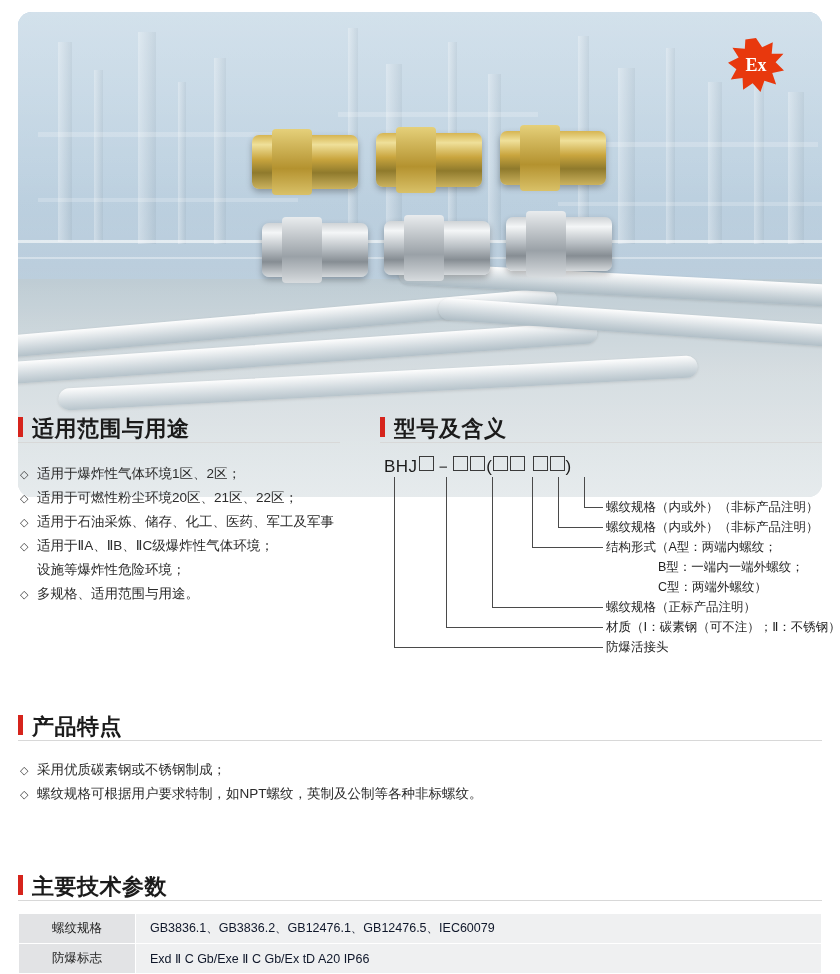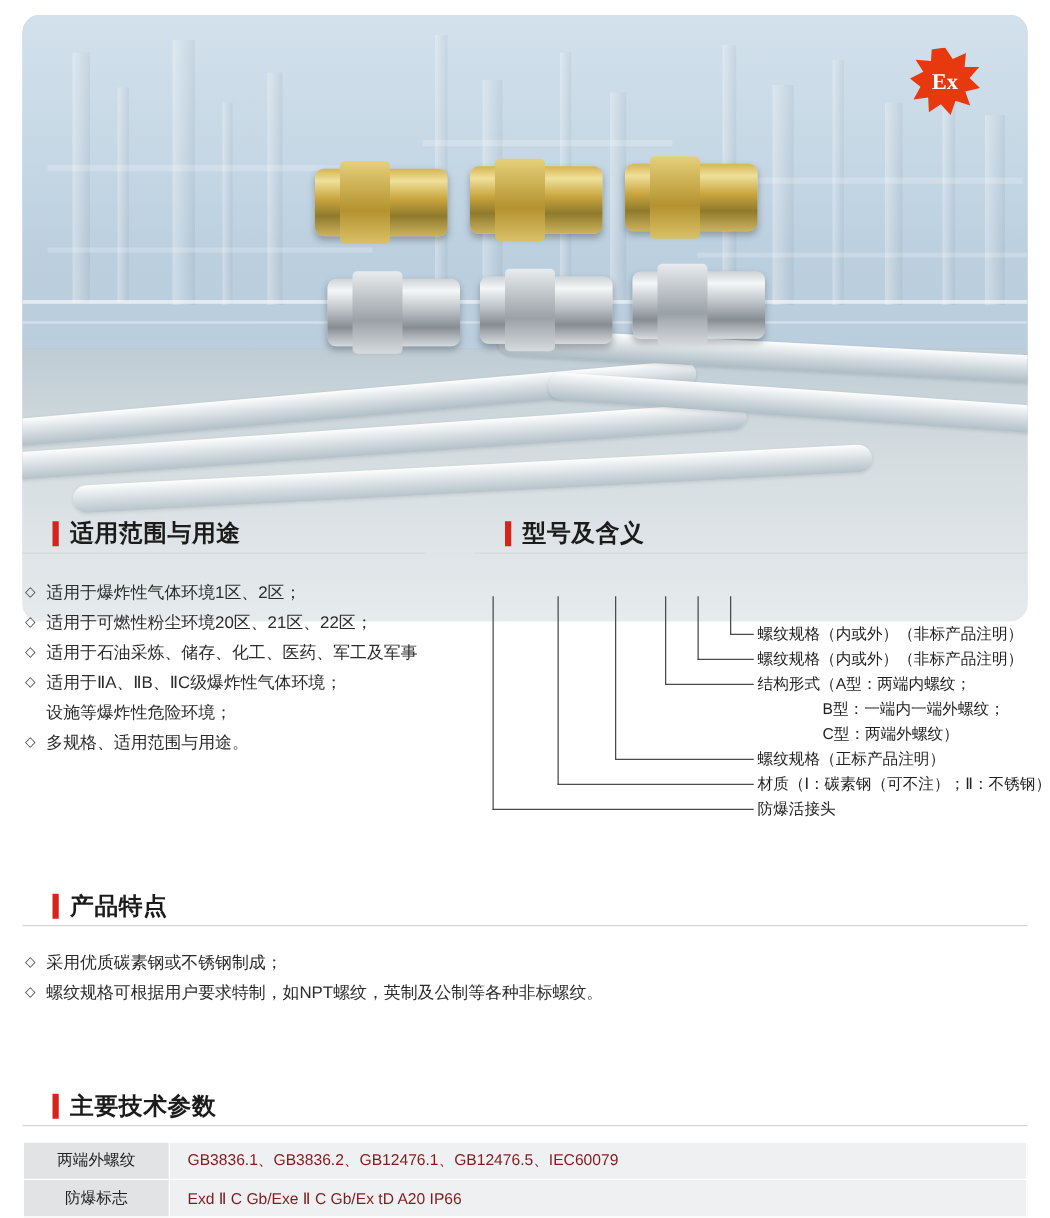--- a/index.html
+++ b/index.html
@@ -108,26 +108,25 @@
   .nut {
     position: absolute;
     border-radius: 4px;
   }
   .nut-brass { background: linear-gradient(180deg, #e5d07a, #b4922f 60%, #d9c168); }
   .nut-steel { background: linear-gradient(180deg, #e9ecee, #9aa1a7 60%, #d7dbde); }
 
   
   .sec-title {
     position: absolute;
-    font-size: 19px;
+    font-size: 22px;
     font-weight: bold;
     color: #1b1b1b;
     padding-left: 14px;
     letter-spacing: .5px;
-    margin-left: 24px;
   }
   .sec-title::before {
     content: "";
     position: absolute;
     left: 0; top: 3px;
     width: 5px; height: 20px;
     background: #d6241c;
   }
   .sec-rule {
     position: absolute;
@@ -194,21 +193,21 @@
   .spec-table td.key {
     width: 100px;
     text-align: center;
     background: #e2e3e5;
     font-weight: normal;
     color: #1f1f1f;
   }
   .spec-table td.val {
     background: #eff0f1;
     padding-left: 14px;
-    color: #7f1d1d;
+    color: #0f172a;
   }
 </style>
 </head>
 <body>
 
 <div class="hero">
   <div class="sky"></div>
   <div class="ground"></div>
 
   <div class="col" style="left:40px;  top:30px;  width:14px; height:200px;"></div>
@@ -276,20 +275,23 @@
   <div class="row">适用于ⅡA、ⅡB、ⅡC级爆炸性气体环境；</div>
   <div class="row cont">设施等爆炸性危险环境；</div>
   <div class="row">多规格、适用范围与用途。</div>
 </div>
 
 <div class="sec-title" style="left:380px; top:414px;">型号及含义</div>
 <div class="sec-rule" style="left:380px; top:442px; width:442px;"></div>
 
 <div class="model-wrap">
 
+  <div class="model-code">
+    <span>BHJ</span><span class="box"></span><span>－</span><span class="box"></span><span class="box"></span><span>(</span><span class="box"></span><span class="box"></span>&nbsp;<span class="box"></span><span class="box"></span><span>)</span>
+  </div>
 
   <div class="leader" style="left:204px; top:22px; width:18px; height:30px;"></div>
 
   <div class="leader" style="left:178px; top:22px; width:44px; height:50px;"></div>
 
   <div class="leader" style="left:152px; top:22px; width:70px; height:70px;"></div>
 
   <div class="leader" style="left:112px; top:22px; width:110px; height:130px;"></div>
 
   <div class="leader" style="left:66px;  top:22px; width:156px; height:150px;"></div>
@@ -313,21 +315,21 @@
   <div class="row">采用优质碳素钢或不锈钢制成；</div>
   <div class="row">螺纹规格可根据用户要求特制，如NPT螺纹，英制及公制等各种非标螺纹。</div>
 </div>
 
 <div class="sec-title" style="left:18px; top:872px;">主要技术参数</div>
 <div class="sec-rule" style="left:18px; top:900px; width:804px;"></div>
 
 <table class="spec-table">
   <tbody>
     <tr>
-      <td class="key">两端外螺纹</td>
+      <td class="key">螺纹规格</td>
       <td class="val">GB3836.1、GB3836.2、GB12476.1、GB12476.5、IEC60079</td>
     </tr>
     <tr>
       <td class="key">防爆标志</td>
       <td class="val">Exd Ⅱ C Gb/Exe Ⅱ C Gb/Ex tD A20 IP66</td>
     </tr>
   </tbody>
 </table>
 
 </body></html>

